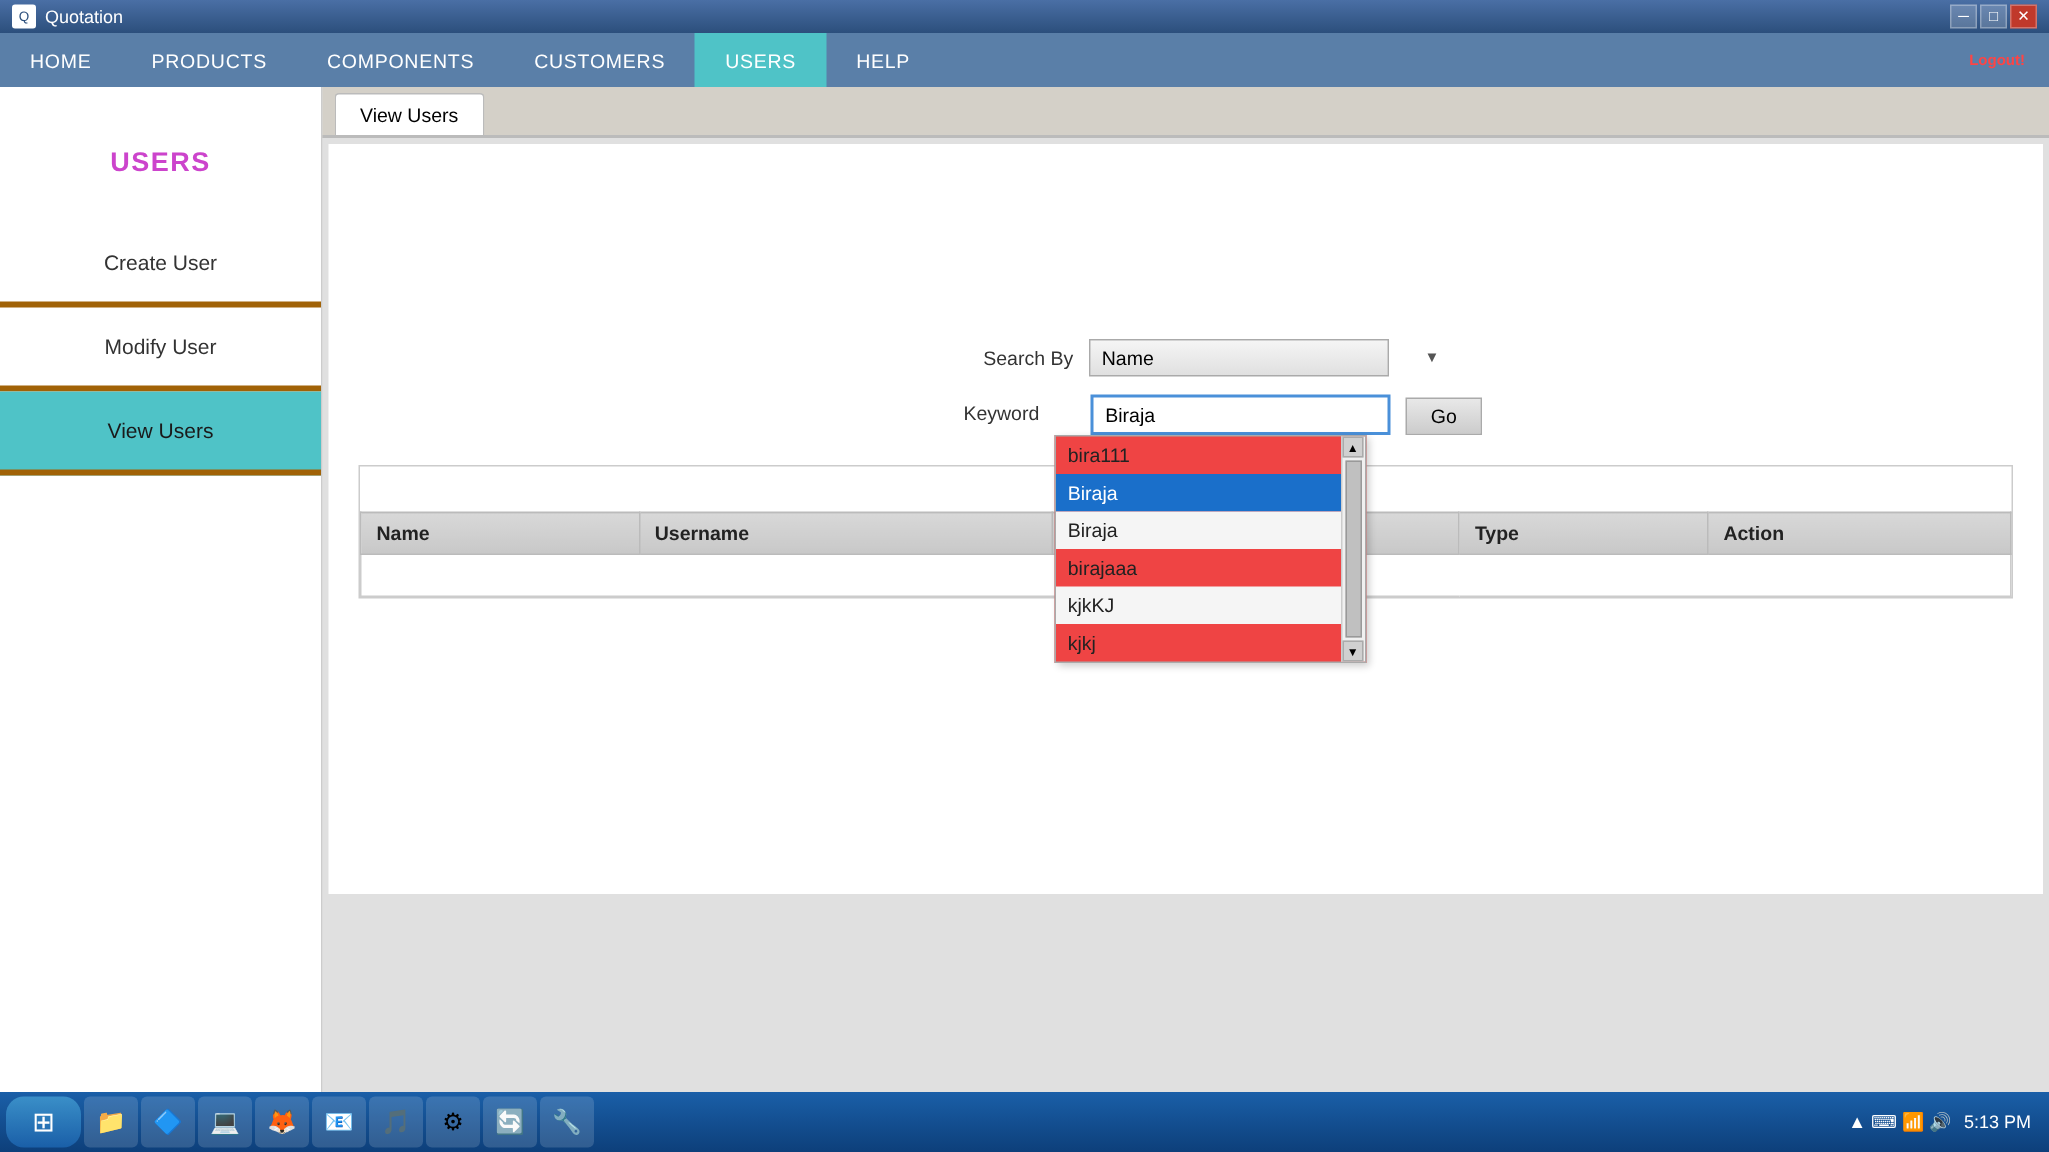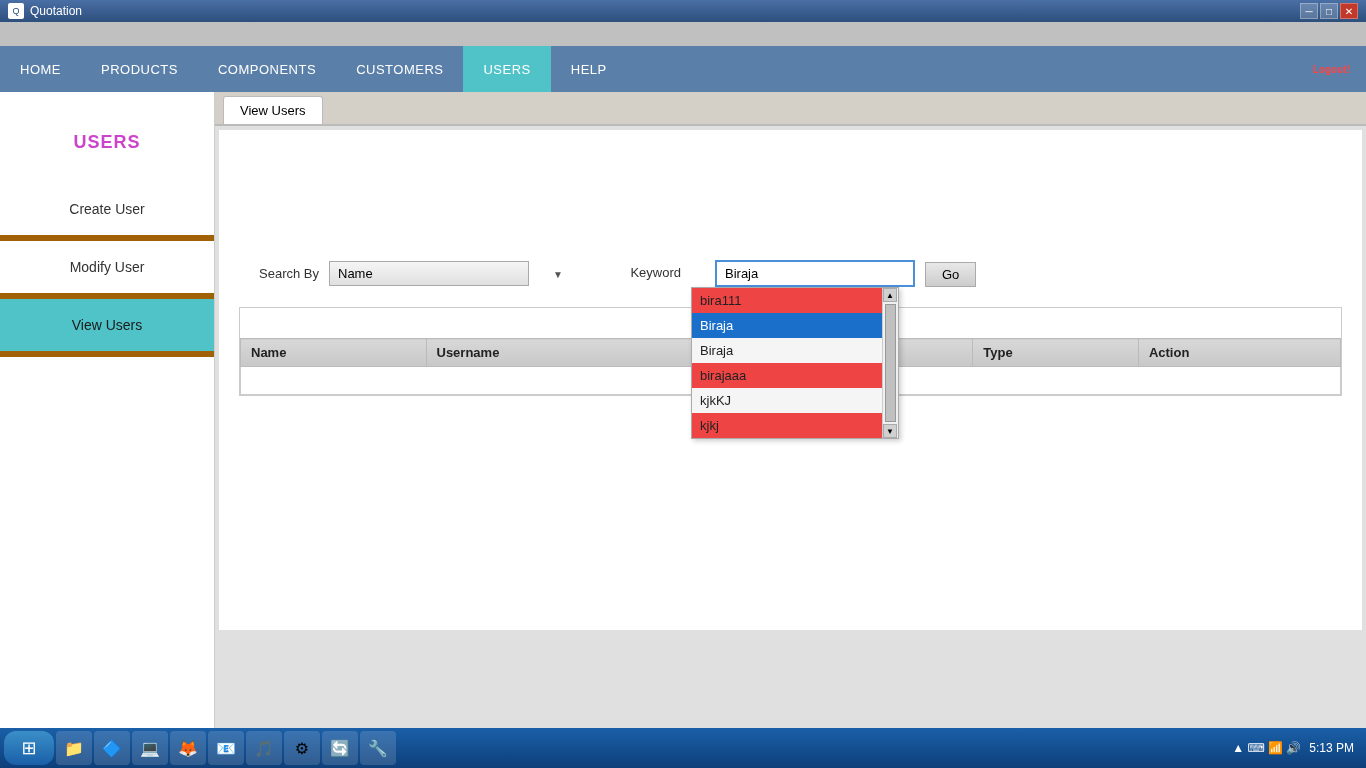--- a/index.html
+++ b/index.html
@@ -18,24 +18,23 @@
     }
     .title-bar-left { display: flex; align-items: center; gap: 6px; }
     .title-bar-icon { width: 16px; height: 16px; background: #fff; border-radius: 2px; font-size: 9px; display: flex; align-items: center; justify-content: center; color: #2c4f7c; }
     .title-bar-controls { display: flex; gap: 2px; }
     .title-btn { width: 18px; height: 16px; border: 1px solid rgba(255,255,255,0.3); background: rgba(255,255,255,0.2); color: white; font-size: 10px; display: flex; align-items: center; justify-content: center; cursor: pointer; }
     .title-btn.close { background: #c0392b; }
 
     
     .nav-bar {
       background: #5a7fa8;
-      height: 46px;
+      height: 36px;
       display: flex;
       align-items: stretch;
-      margin-top: 24px;
     }
     .nav-item {
       padding: 0 20px;
       display: flex;
       align-items: center;
       color: white;
       font-size: 13px;
       font-weight: 500;
       cursor: pointer;
       border: none;
@@ -69,21 +68,21 @@
       font-size: 18px;
       font-weight: bold;
       text-align: center;
       padding: 20px 0 30px 0;
       letter-spacing: 1px;
     }
     .sidebar-item {
       padding: 18px 20px;
       text-align: center;
       cursor: pointer;
-      border-bottom: 6px solid #a16207;
+      border-bottom: 4px solid #a16207;
       font-size: 14px;
       color: #333;
     }
     .sidebar-item.active {
       background: #4fc3c7;
       color: #1a1a1a;
     }
     .tab {
       background: white;
       border: 1px solid #bbb;
@@ -91,21 +90,22 @@
       padding: 6px 16px;
       font-size: 13px;
       cursor: pointer;
       margin-right: 2px;
       border-radius: 3px 3px 0 0;
     }
 
     
     .search-area {
       display: flex;
-      flex-direction: row;
+      flex-direction: column;
+      align-items: center;
       gap: 12px;
       margin-top: 120px;
     }
     .search-row {
       display: flex;
       align-items: center;
       gap: 10px;
     }
     .search-label {
       width: 100px;

